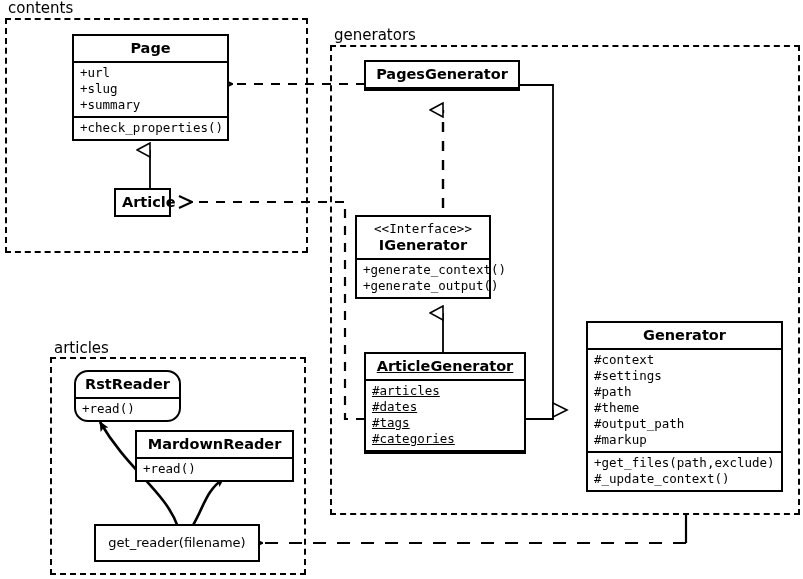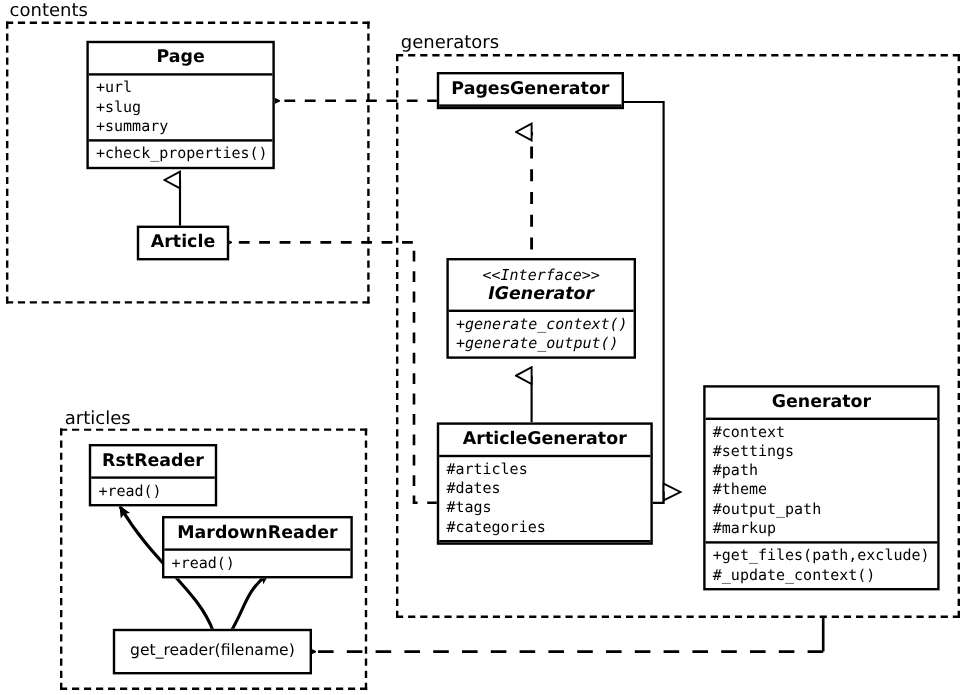--- a/index.html
+++ b/index.html
@@ -179,40 +179,40 @@
       <div class="member">+url</div>
       <div class="member">+slug</div>
       <div class="member">+summary</div>
     </div>
     <div class="sep"></div>
     <div class="compartment">
       <div class="member">+check_properties()</div>
     </div>
   </div>
 
-  <div class="cls" style="left:114px; top:188px; width:77px;">
+  <div class="cls" style="left:114px; top:188px; width:57px;">
     <div class="name">Article</div>
   </div>
 
   <div class="cls" style="left:364px; top:60px; width:156px;">
     <div class="name">PagesGenerator</div>
     <div class="sep"></div>
   </div>
 
-  <div class="cls" style="left:372px; top:215px; width:158px;font-style:italic;">
+  <div class="cls" style="left:355px; top:215px; width:136px;">
     <div class="stereo">&lt;&lt;Interface&gt;&gt;</div>
     <div class="name with-stereo">IGenerator</div>
     <div class="sep"></div>
     <div class="compartment">
       <div class="member">+generate_context()</div>
       <div class="member">+generate_output()</div>
     </div>
   </div>
 
-  <div class="cls" style="left:364px; top:352px; width:180px;">
+  <div class="cls" style="left:364px; top:352px; width:162px;text-decoration:underline;">
     <div class="name">ArticleGenerator</div>
     <div class="sep"></div>
     <div class="compartment">
       <div class="member">#articles</div>
       <div class="member">#dates</div>
       <div class="member">#tags</div>
       <div class="member">#categories</div>
     </div>
     <div class="sep"></div>
   </div>
@@ -228,21 +228,21 @@
       <div class="member">#output_path</div>
       <div class="member">#markup</div>
     </div>
     <div class="sep"></div>
     <div class="compartment">
       <div class="member">+get_files(path,exclude)</div>
       <div class="member">#_update_context()</div>
     </div>
   </div>
 
-  <div class="cls" style="left:74px; top:370px; width:107px;">
+  <div class="cls" style="left:74px; top:370px; width:107px;border-radius:14px;">
     <div class="name">RstReader</div>
     <div class="sep"></div>
     <div class="compartment">
       <div class="member">+read()</div>
     </div>
   </div>
 
   <div class="cls" style="left:135px; top:430px; width:159px;">
     <div class="name">MardownReader</div>
     <div class="sep"></div>

